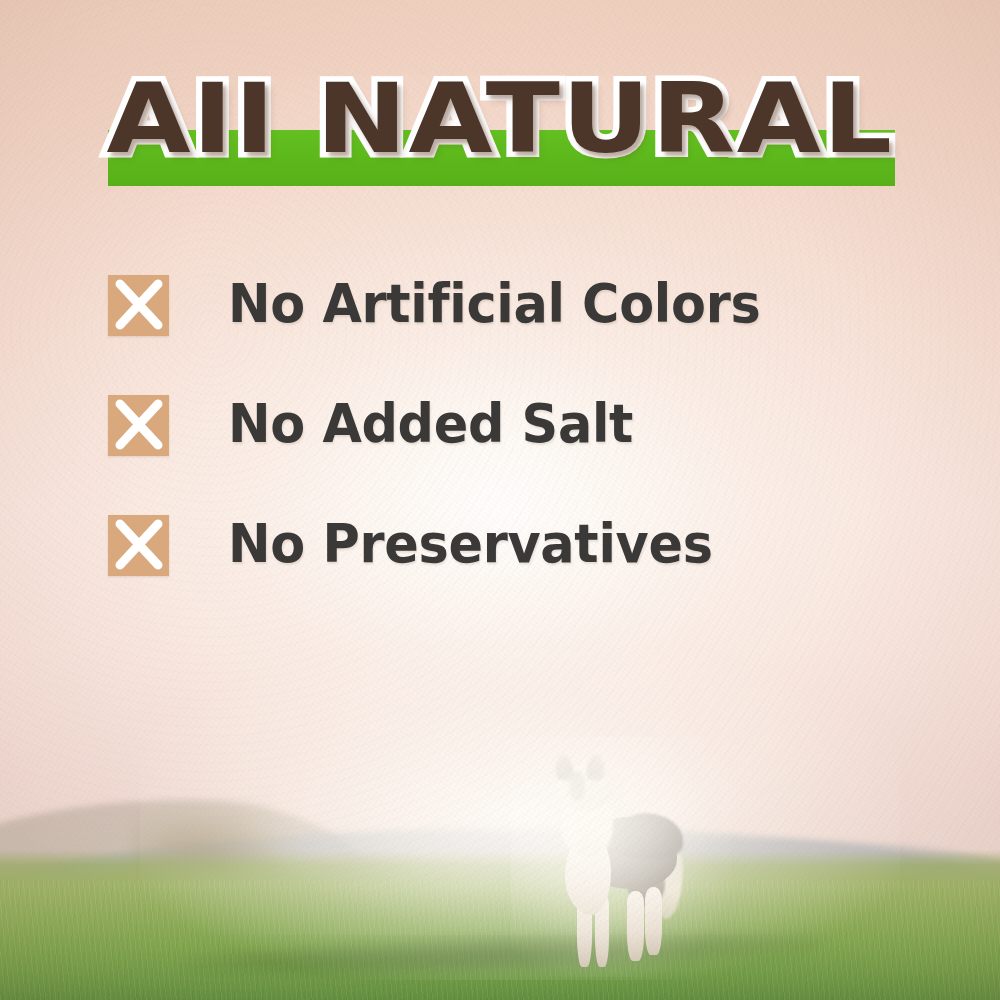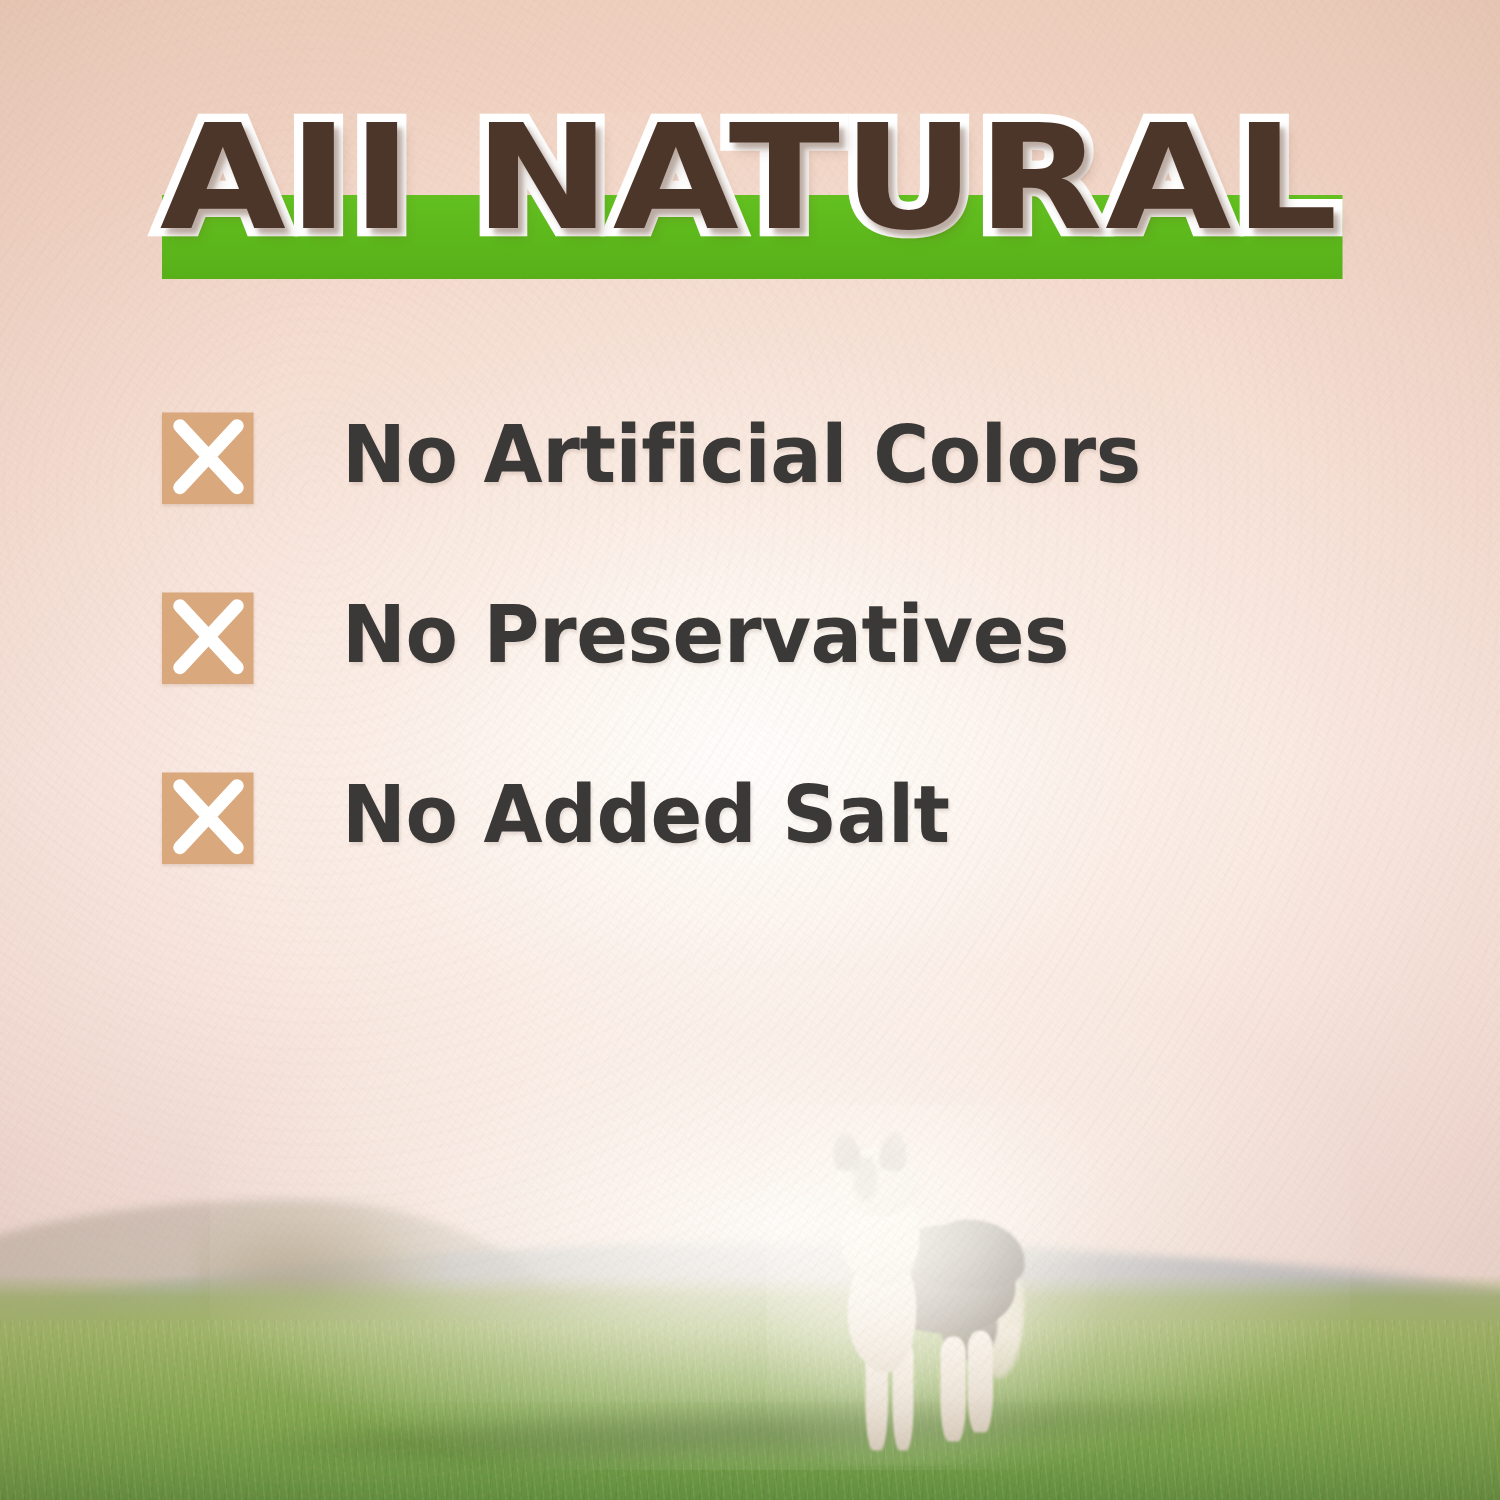--- a/index.html
+++ b/index.html
@@ -463,27 +463,27 @@
     </div>
 
 
     <div class="claim-row">
       <div class="claim-box">
         <svg width="61" height="61" viewBox="0 0 61 61" aria-hidden="true">
           <path d="M12 9 L50 50" stroke="#ffffff" stroke-width="9" stroke-linecap="round"></path>
           <path d="M50 9 L12 50" stroke="#ffffff" stroke-width="9" stroke-linecap="round"></path>
         </svg>
       </div>
-      <div class="claim-label">No Preservatives</div>
+      <div class="claim-label">No Added Salt</div>
     </div>
 
     <div class="claim-row">
       <div class="claim-box">
         <svg width="61" height="61" viewBox="0 0 61 61" aria-hidden="true">
           <path d="M12 9 L50 50" stroke="#ffffff" stroke-width="9" stroke-linecap="round"></path>
           <path d="M50 9 L12 50" stroke="#ffffff" stroke-width="9" stroke-linecap="round"></path>
         </svg>
       </div>
-      <div class="claim-label">No Added Salt</div>
+      <div class="claim-label">No Preservatives</div>
     </div>
 
   </div>
 </div>
 
 </body></html>

